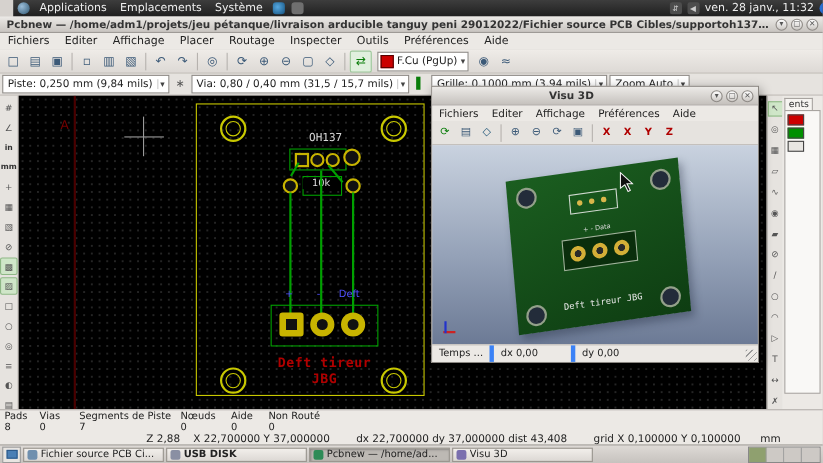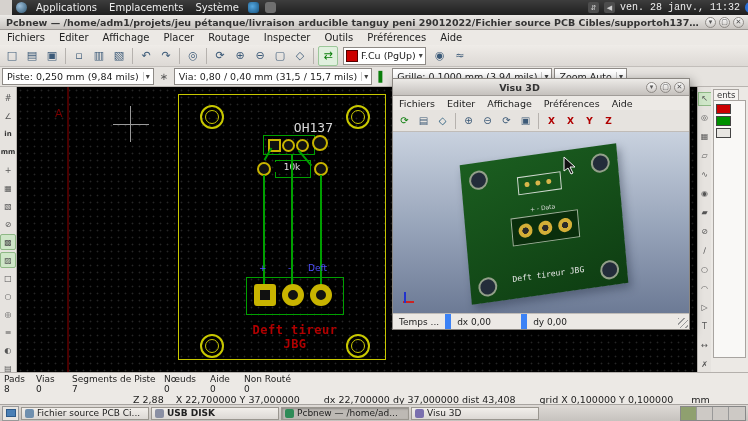--- a/index.html
+++ b/index.html
@@ -9,21 +9,21 @@
   .top-panel{position:absolute;left:12px;top:0;width:748px;height:15px;background:linear-gradient(#3d3d3d,#1f1f1f);
              color:#eee;display:flex;align-items:center;font-size:10px;}
   .distro{width:11px;height:11px;border-radius:50%;background:radial-gradient(circle at 35% 35%,#9bbdd8,#2d5570);margin:0 3px 0 4px;flex:none;}
   .pmenu{padding:0 6px;height:100%;display:flex;align-items:center;white-space:nowrap;}
   .papp{width:11px;height:11px;margin:0 3px;border-radius:3px;flex:none;}
   .ff{background:radial-gradient(circle at 40% 40%,#56a8e0,#14517e);}
   .hlp{background:#6f6f6f;}
   .pright{margin-left:auto;display:flex;align-items:center;gap:5px;padding-right:4px;}
   .pic{width:11px;height:11px;background:#4d4d4d;border-radius:2px;color:#ccc;font-size:7px;display:flex;align-items:center;justify-content:center;flex:none;}
   .pwr{width:11px;height:11px;border-radius:50%;background:#2a6fd6;flex:none;}
-  .clock{white-space:nowrap;font-family:Liberation Mono, monospace;}
+  .clock{white-space:nowrap;}
   
   .titlebar{position:absolute;left:0;top:15px;width:748px;height:15px;background:linear-gradient(#eceae7,#c8c4c0);
             border-bottom:1px solid #9e9a96;display:flex;align-items:center;box-sizing:border-box;}
   .title{flex:1;text-align:center;font-weight:bold;font-size:9.5px;color:#333;white-space:nowrap;overflow:hidden;text-overflow:ellipsis;padding:0 6px;}
   .wbtns{display:flex;gap:3px;padding-right:4px;}
   .wbtn{width:11px;height:11px;border-radius:50%;background:linear-gradient(#fdfdfd,#ccc8c4);border:1px solid #8f8b87;
         font-size:7px;line-height:9px;text-align:center;color:#555;box-sizing:border-box;}
   
   .menubar{position:absolute;left:0;top:30px;width:748px;height:15px;background:#ece9e5;display:flex;align-items:center;font-size:10px;}
   .mitem{padding:0 7px;}
@@ -83,21 +83,21 @@
            transform:rotate(-8deg) skewX(-3deg);box-shadow:3px 5px 8px rgba(20,30,50,.35);}
   .board3d > *{position:absolute;}
   .hole3d{width:15px;height:15px;border-radius:50%;background:#232c3a;border:2px solid #93a08a;}
   .fp3d{left:56px;top:20px;width:42px;height:16px;border:1px solid #cfd8cf;}
   .dot3d{position:absolute;top:5px;width:5px;height:5px;background:#d9b64a;border-radius:50%;}
   .conn3d{left:46px;top:60px;width:66px;height:26px;background:#0a2e0c;border:1px solid #9fb39a;}
   .p3d{position:absolute;top:6px;width:14px;height:14px;border-radius:50%;background:radial-gradient(circle,#2a2a2a 30%,#d4af37 34%);}
   .padrow3d{left:46px;top:50px;width:66px;text-align:center;color:#ddd;font-size:6px;}
   .silk3d{left:20px;top:116px;width:118px;text-align:center;color:#e8e8e8;font-size:8px;font-family:"DejaVu Sans Mono",monospace;}
   .w3d-status{height:15px;background:#ece9e5;border-top:1px solid #c0bcb8;display:flex;align-items:center;font-size:9px;position:relative;flex:none;}
-  .s3{height:100%;display:flex;align-items:center;border-right:6px solid #3b82f6;padding:0 6px;}
+  .s3{height:100%;display:flex;align-items:center;border-right:4px solid #3b82f6;padding:0 6px;}
   .grip{position:absolute;right:1px;bottom:1px;width:10px;height:10px;
         background:repeating-linear-gradient(135deg,#999 0 1px,transparent 1px 4px);}
   
   .sbar{position:absolute;left:0;top:372px;width:748px;height:32px;background:#ece9e5;border-top:1px solid #b4b0ac;box-sizing:border-box;}
   .sfields{position:absolute;left:4px;top:1px;display:flex;}
   .sfield{line-height:10px;}
   .sl,.sv{font-size:9px;display:block;}
   .scoords{position:absolute;left:133px;top:21px;display:flex;white-space:nowrap;font-size:9.5px;text-align:right;}
   
   .tbar{position:absolute;left:0;top:404px;width:748px;height:17px;background:linear-gradient(#dedad6,#c6c2be);
@@ -231,21 +231,21 @@
     <div style="left:96px;top:37px;width:36px;height:1px;background:#9a9a9a;"></div>
     <div style="left:113px;top:19px;width:1px;height:36px;background:#9a9a9a;"></div>
 
     <div style="left:161px;top:7px;width:206px;height:264px;border:1px solid #c8c800;"></div>
 
     <div class="hole" style="left:183px;top:18px;"></div>
     <div class="hole" style="left:329px;top:18px;"></div>
     <div class="hole" style="left:183px;top:247px;"></div>
     <div class="hole" style="left:329px;top:247px;"></div>
 
-    <div style="left:242px;top:33px;width:74px;text-align:right;color:#d8d8d8;font-size:13px;font-family:'DejaVu Sans Mono',monospace;">OH137</div>
+    <div style="left:242px;top:33px;width:74px;text-align:center;color:#d8d8d8;font-size:10px;font-family:'DejaVu Sans Mono',monospace;">OH137</div>
     <div style="left:246px;top:48px;width:50px;height:18px;border:1px solid #00a000;"></div>
     <div class="padsm" style="left:251px;top:52px;"></div>
     <div class="padsm" style="left:265px;top:52px;border-radius:50%;"></div>
     <div class="padsm" style="left:279px;top:52px;border-radius:50%;"></div>
     <div style="left:295px;top:48px;width:12px;height:12px;border:2px solid #c8b400;border-radius:50%;background:#111;position:absolute;"></div>
 
     <div style="left:240px;top:75px;width:10px;height:10px;border:2px solid #c8b400;border-radius:50%;background:#111;position:absolute;"></div>
     <div style="left:297px;top:75px;width:10px;height:10px;border:2px solid #c8b400;border-radius:50%;background:#111;position:absolute;"></div>
     <div style="left:258px;top:73px;width:34px;height:16px;border:1px solid #00a000;"></div>
     <div style="left:258px;top:75px;width:34px;text-align:center;color:#e0e0e0;font-size:9px;background:#000;">10k</div>

